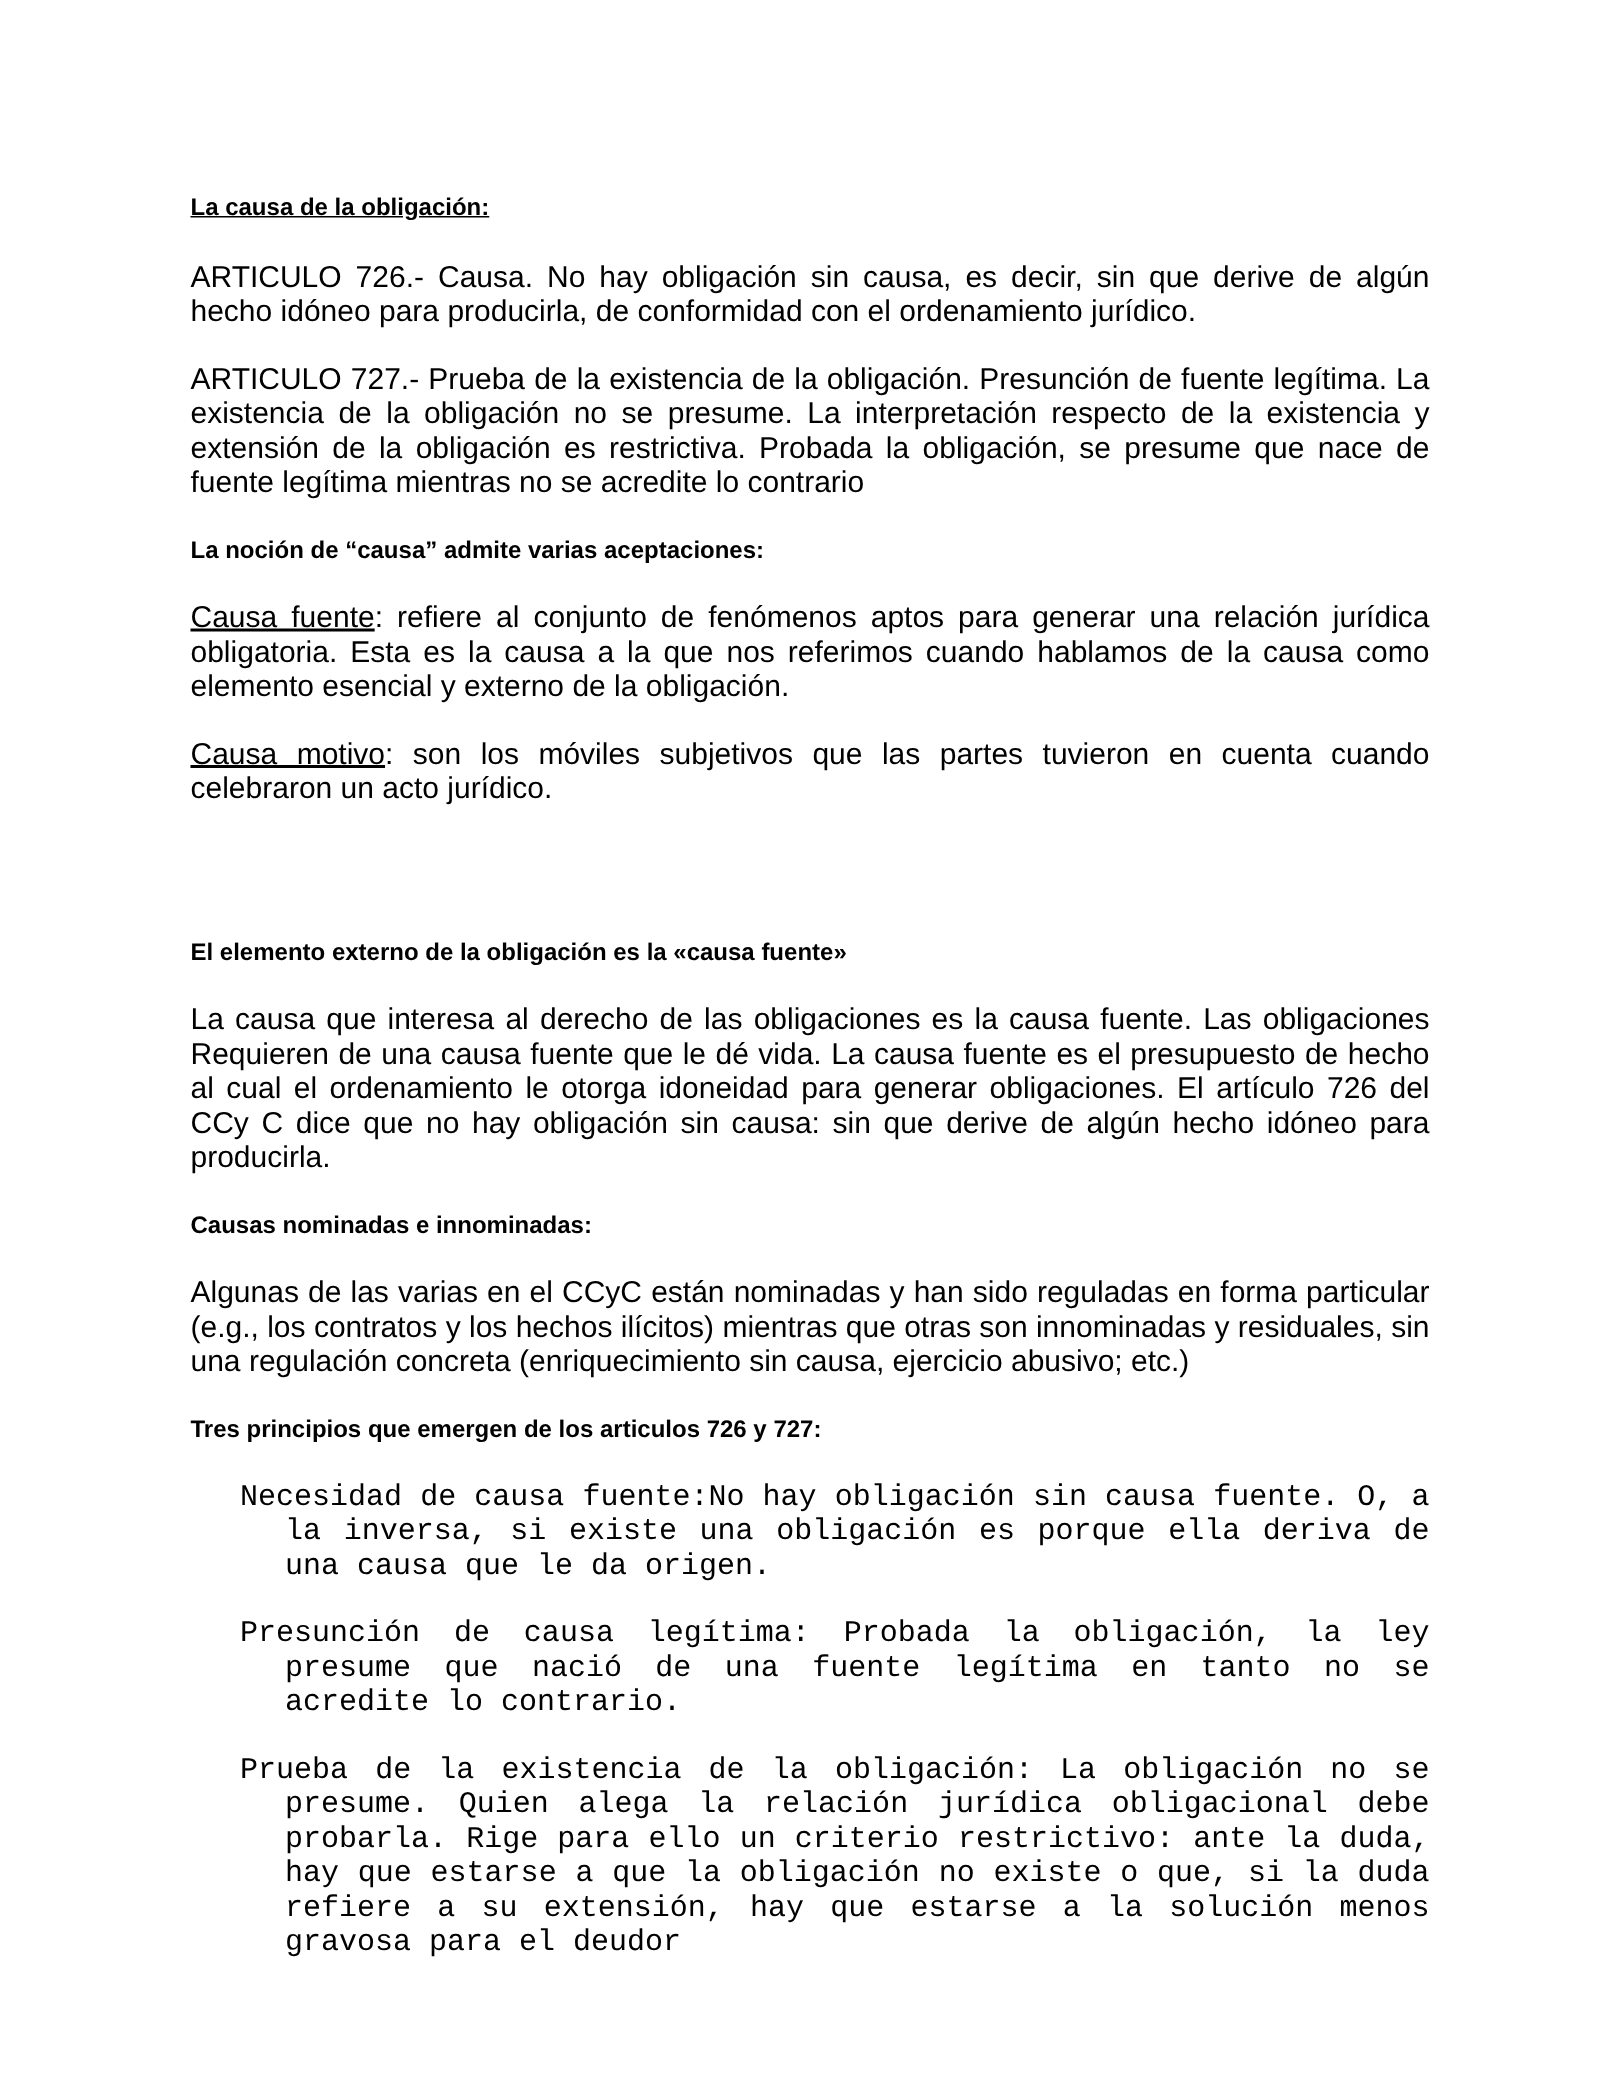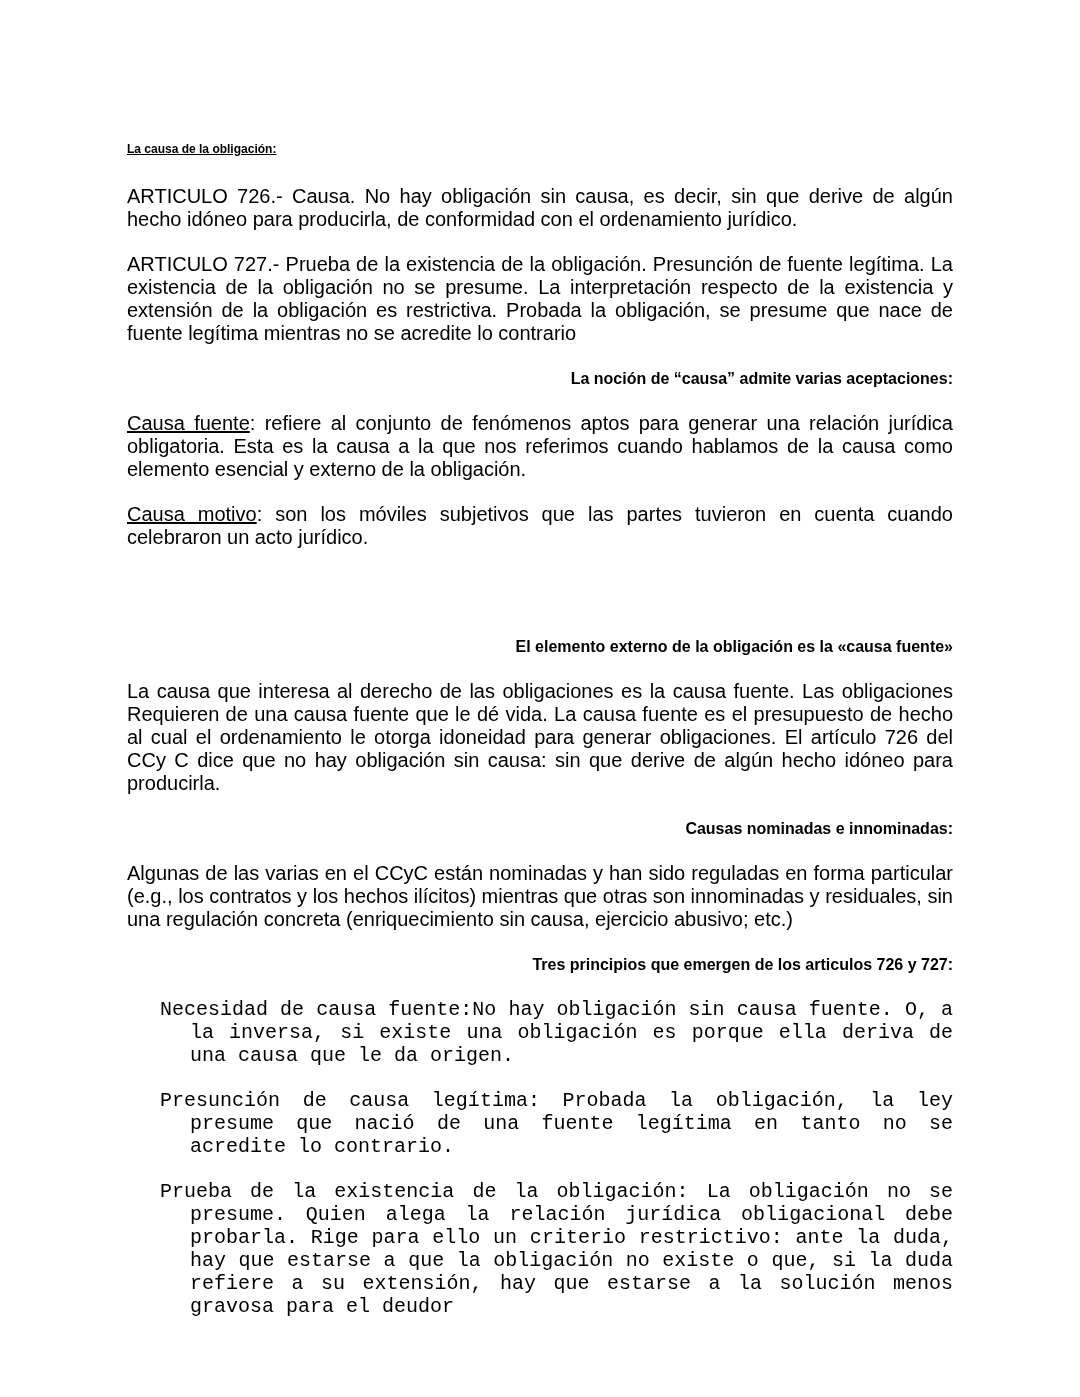--- a/index.html
+++ b/index.html
@@ -18,33 +18,33 @@
     background: #ffffff;
   }
   .page p,
   .page .principio {
     font-size: 20px;
     line-height: 23px;
     text-align: justify;
     margin: 0 0 22px 0;
   }
   .title {
-    font-size: 12px;
+    font-size: 16px;
     line-height: 23px;
     font-weight: bold;
     text-decoration: underline;
-    margin: 16px 0 24px 0;
+    margin: 5px 0 24px 0;
     text-align: left;
   }
   .heading {
     font-size: 16px;
     line-height: 23px;
     font-weight: bold;
     margin: 0 0 22px 0;
-    text-align: right;
+    text-align: left;
   }
   .heading.big-gap { margin-top: 86px; }
   .u { text-decoration: underline; }
   .principio {
     padding-left: 63px;
     text-indent: -30px;
     font-family: Liberation Mono, monospace;
   }
 </style>
 </head>

